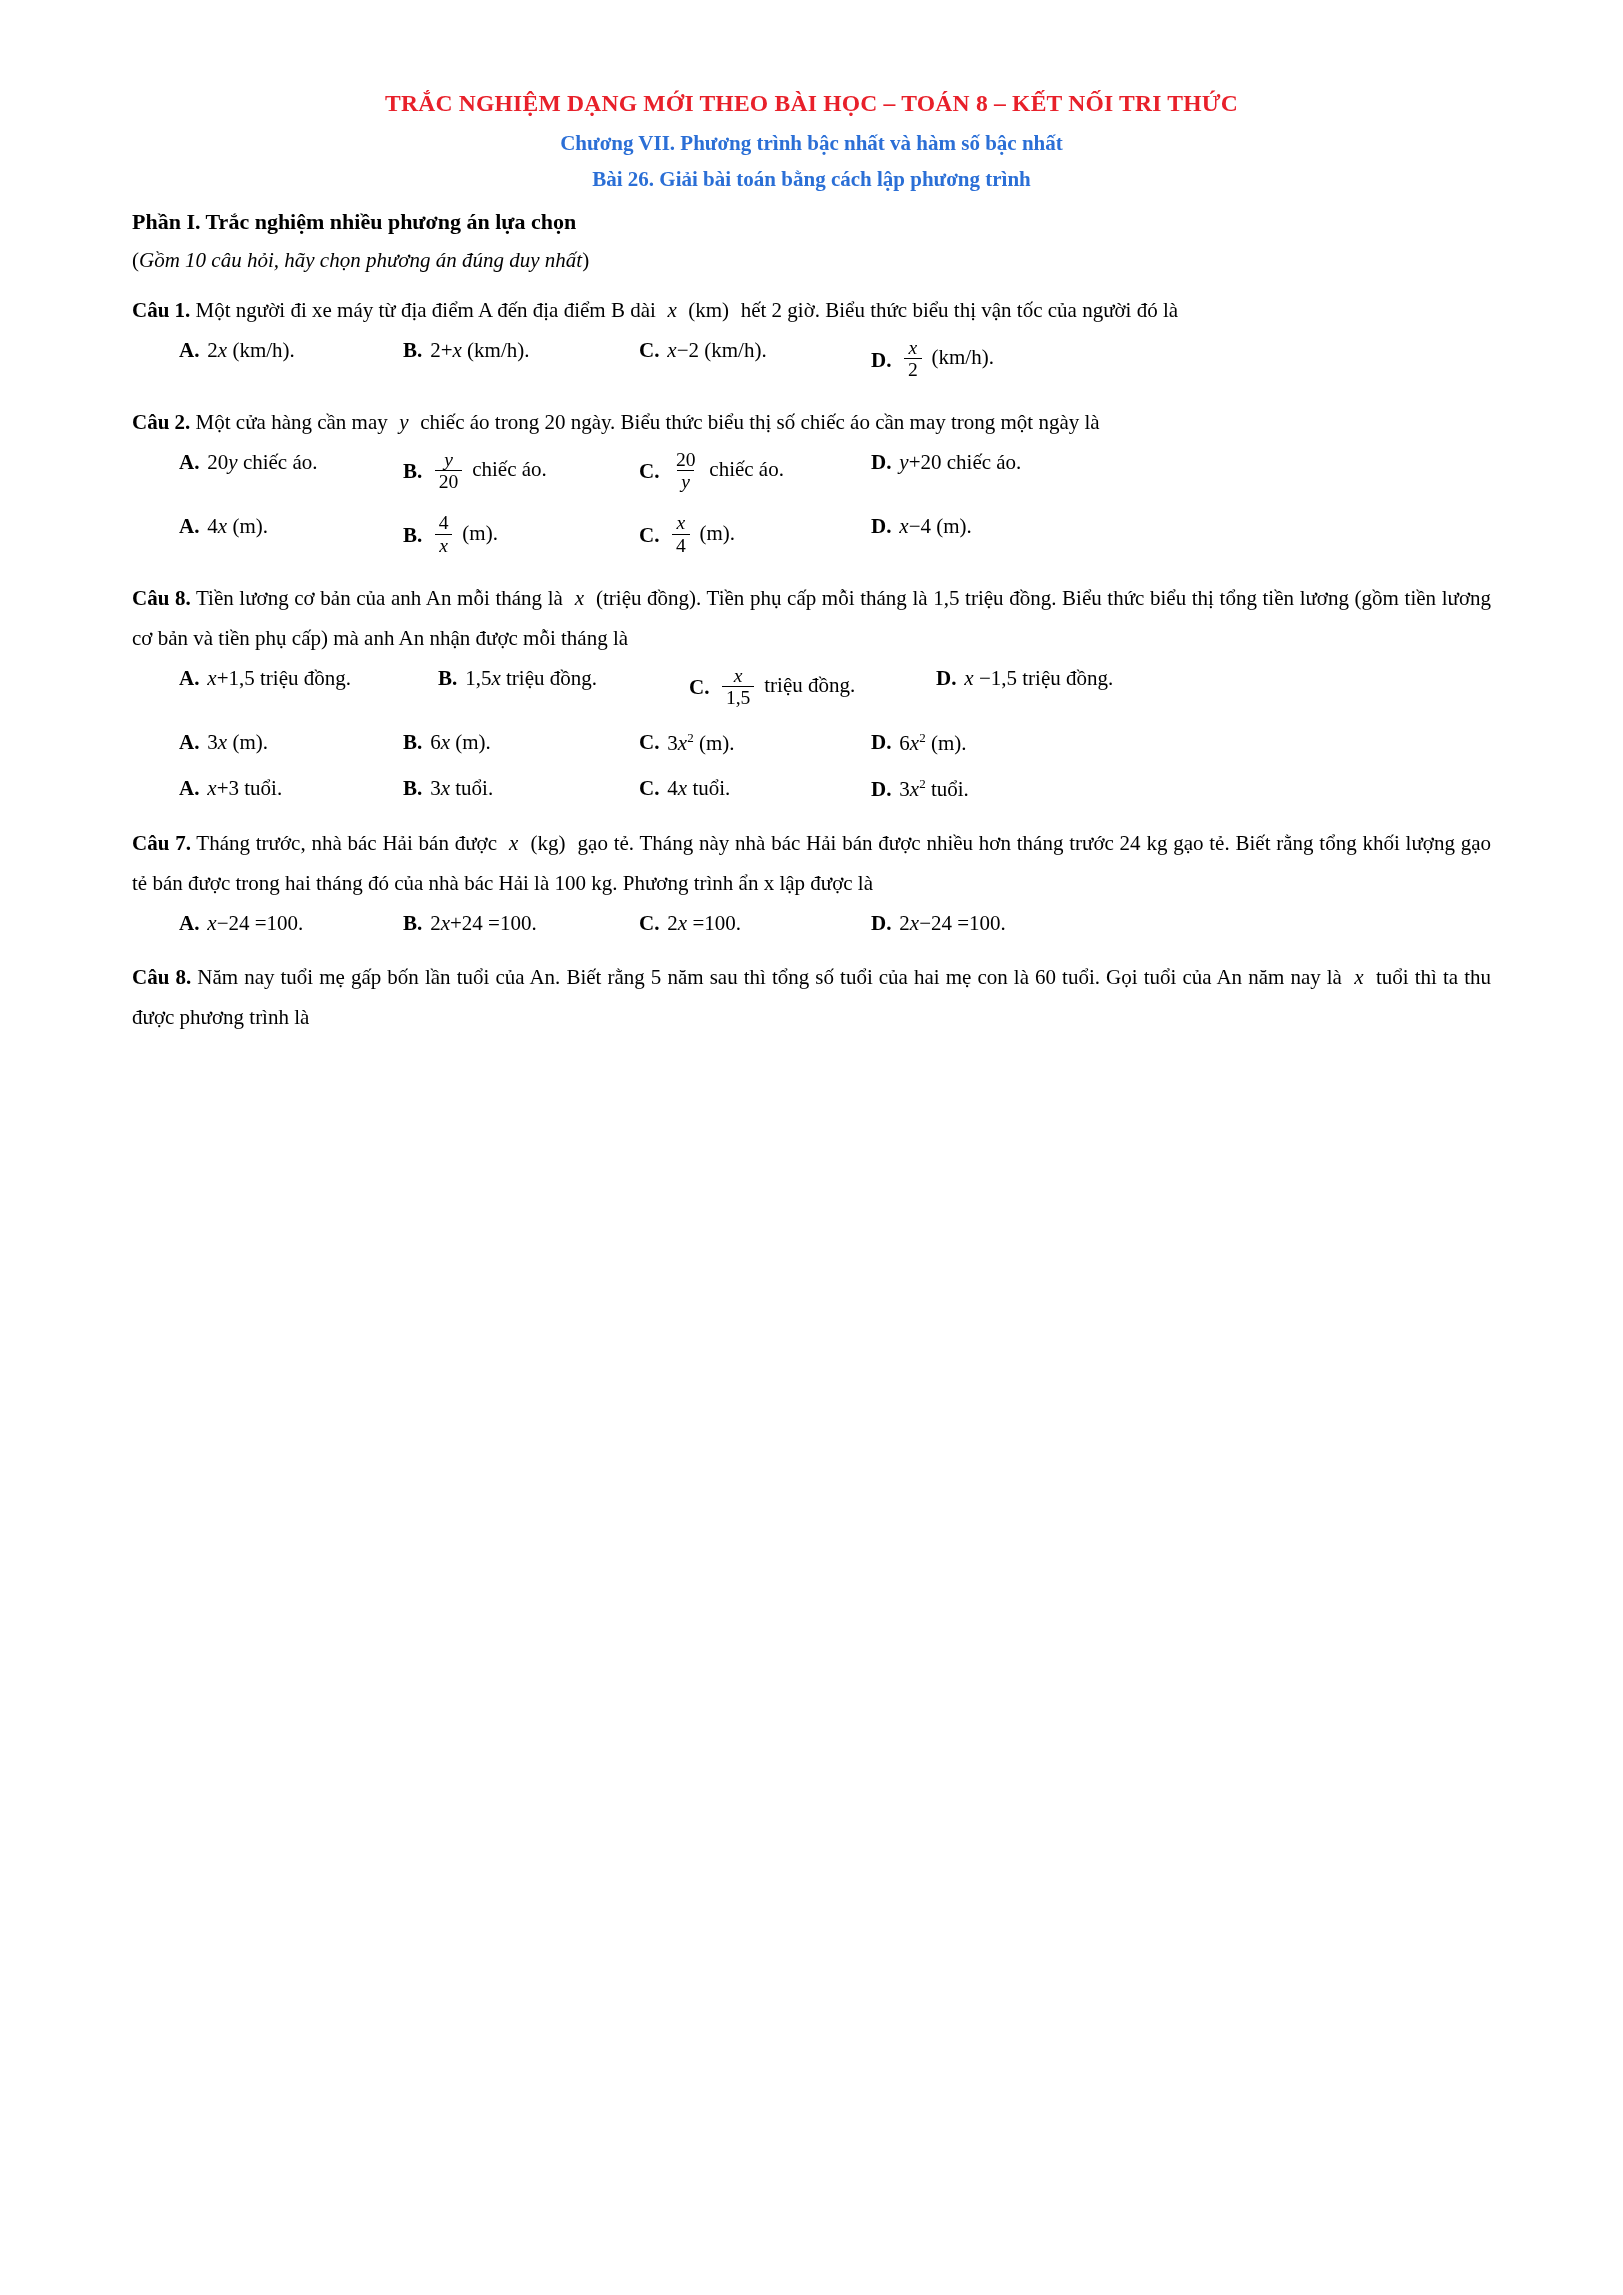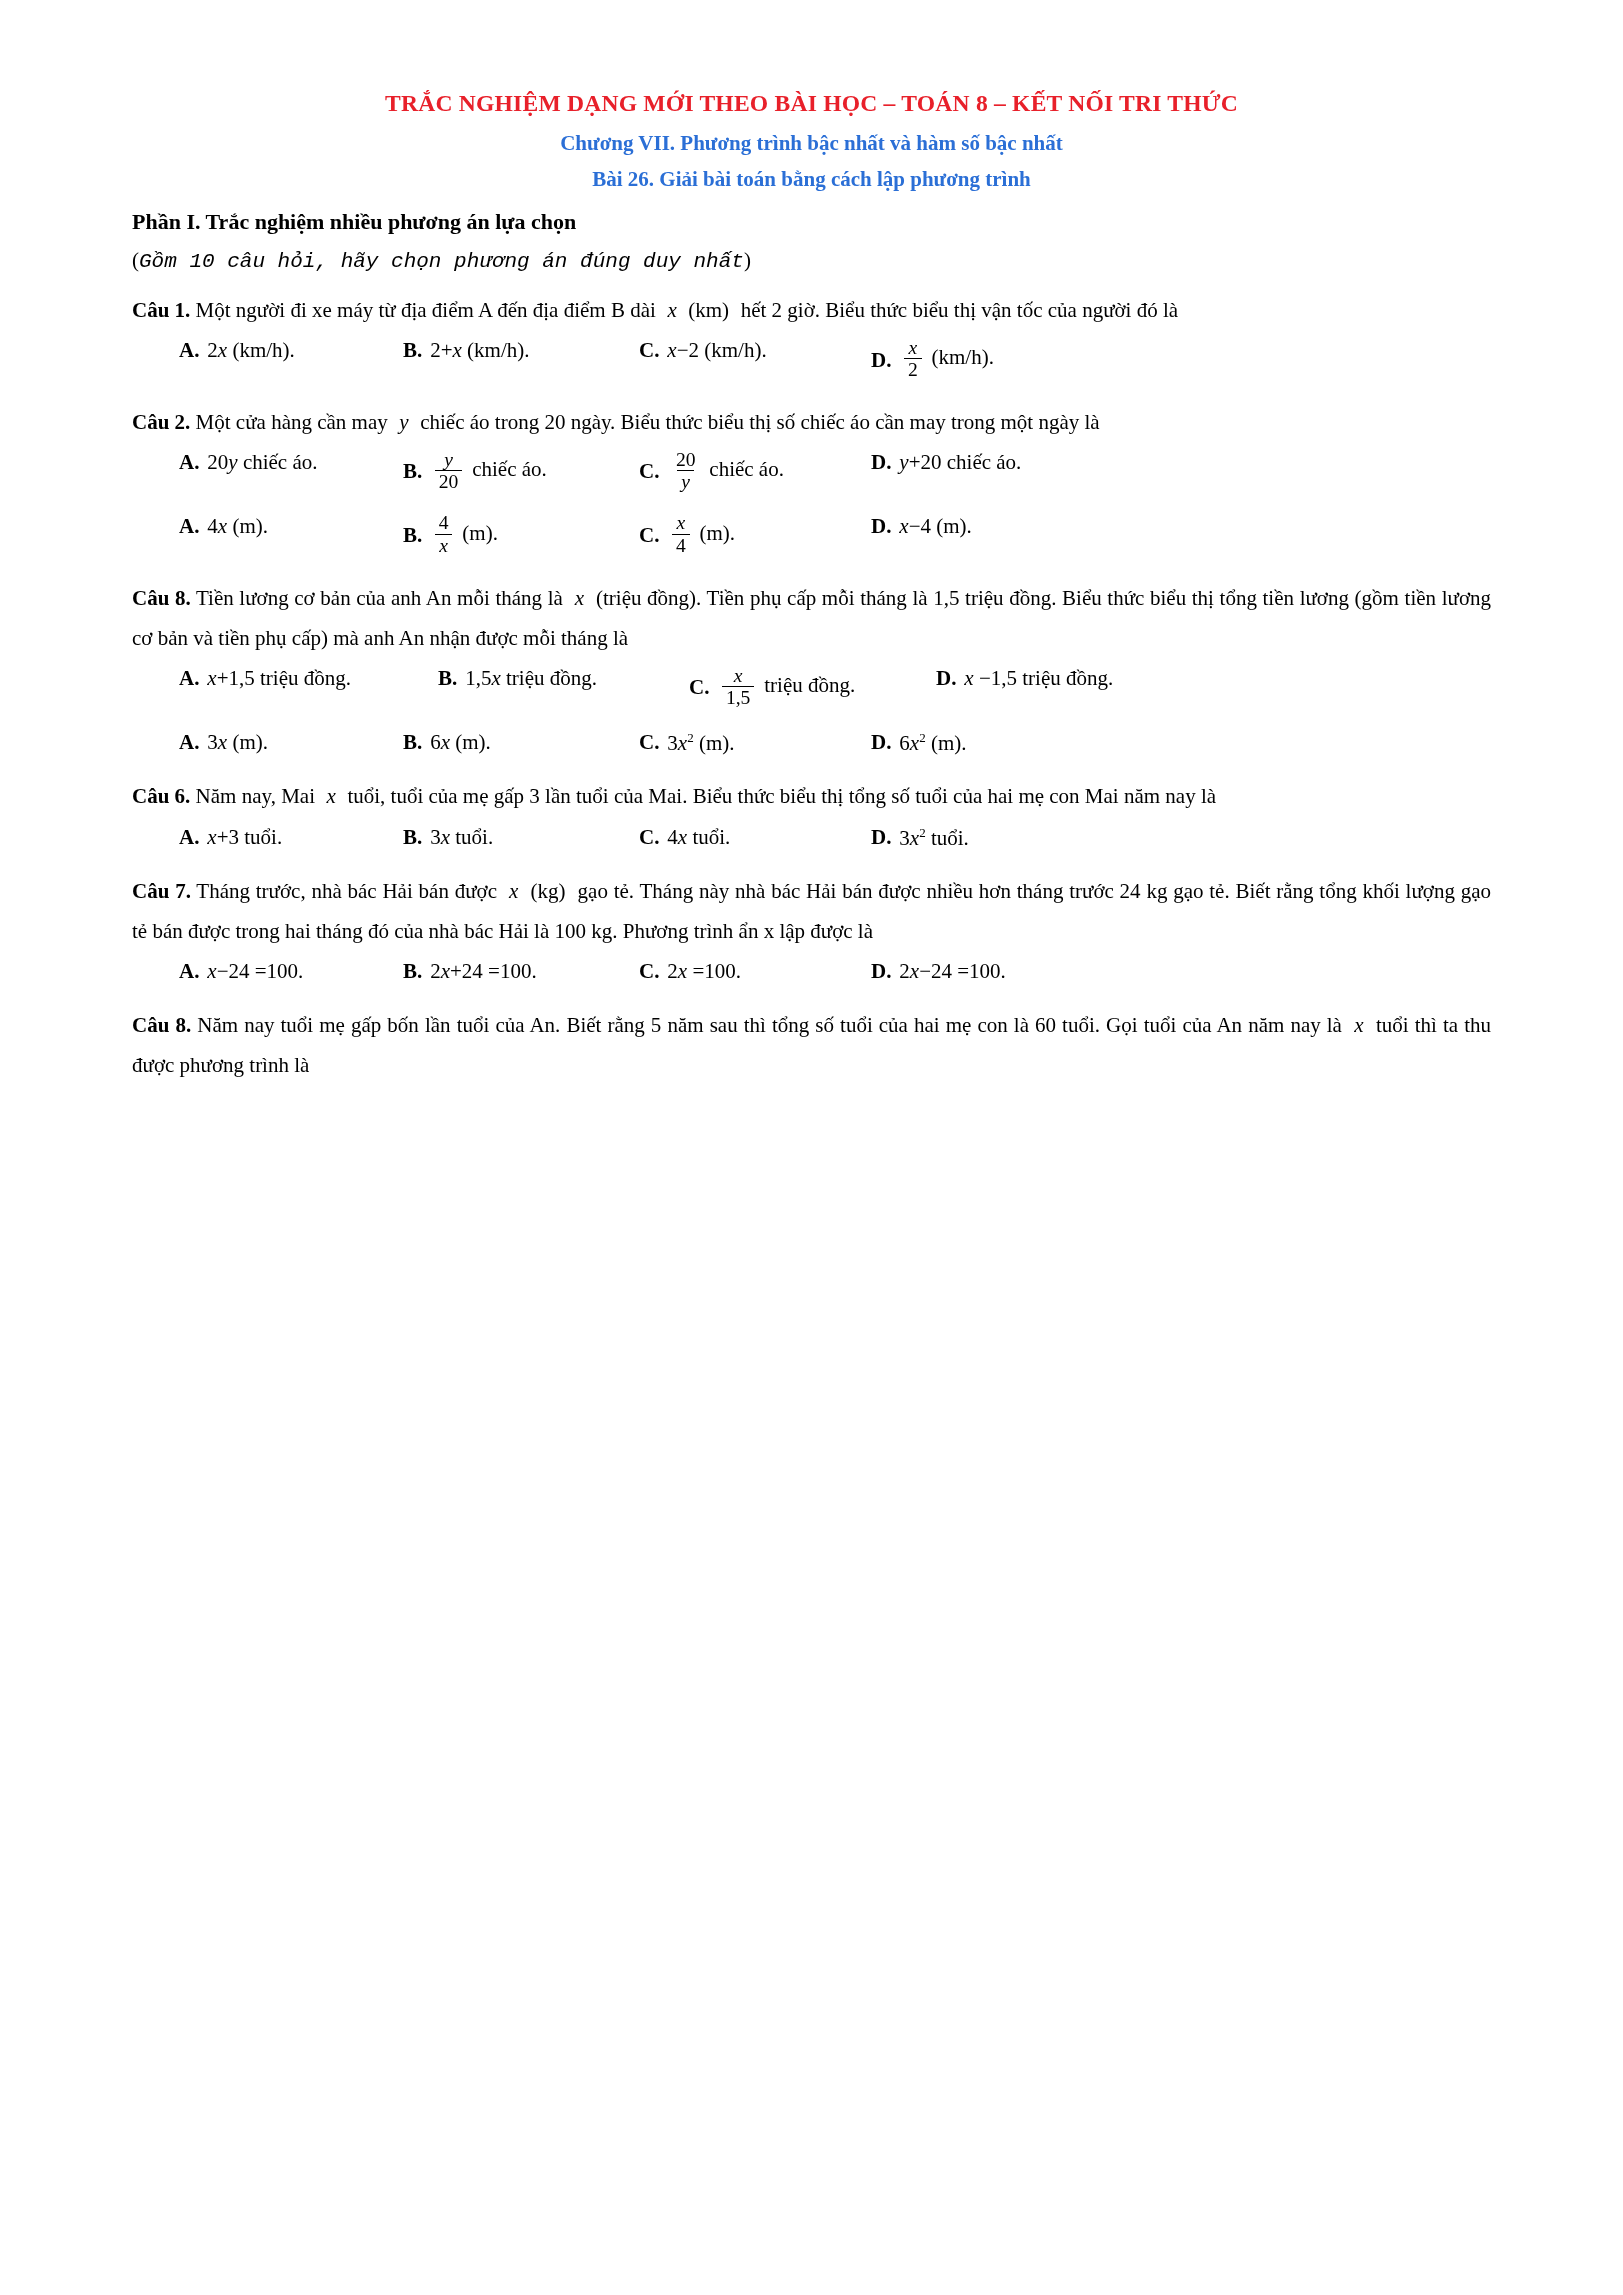--- a/index.html
+++ b/index.html
@@ -40,21 +40,21 @@
   }
   .part-title {
     font-weight:bold;
     font-size:22px;
     margin:0 0 12.6px 0;
   }
   .part-note {
     font-size:21px;
     margin:0 0 17.3px 0;
   }
-  .part-note i { font-style:italic;font-family:Liberation Mono, monospace; }
+  .part-note i { font-style:italic; }
 
   
   .q { font-size:21px; line-height:1.92; margin:0 0 7.9px 0; text-align:justify; }
   .q .lead { font-weight:bold; }
 
   .answers {
     display:flex;
     font-size:21px;
     margin:7.9px 0 20.4px 0;
     padding-left:47px;
@@ -229,26 +229,20 @@
     <span class="ans w3">
       <span class="lbl">C.</span>
       <span>3<span class="mi">x</span><sup class="exp">2</sup> (m).</span>
     </span>
     <span class="ans w4">
       <span class="lbl">D.</span>
       <span>6<span class="mi">x</span><sup class="exp">2</sup> (m).</span>
     </span>
   </div>
 
-  <div class="q">
-    <span class="lead">Câu 6.</span>
-    <span>Năm nay, Mai</span>
-    <span class="sp"></span><span class="mi">x</span>
-    <span class="sp"></span><span>tuổi, tuổi của mẹ gấp 3 lần tuổi của Mai. Biểu thức biểu thị tổng số tuổi của hai mẹ con Mai năm nay là</span>
-  </div>
   <div class="answers">
     <span class="ans w1">
       <span class="lbl">A.</span>
       <span><span class="mi">x</span>+3 tuổi.</span>
     </span>
     <span class="ans w2">
       <span class="lbl">B.</span>
       <span>3<span class="mi">x</span>&nbsp;tuổi.</span>
     </span>
     <span class="ans w3">

